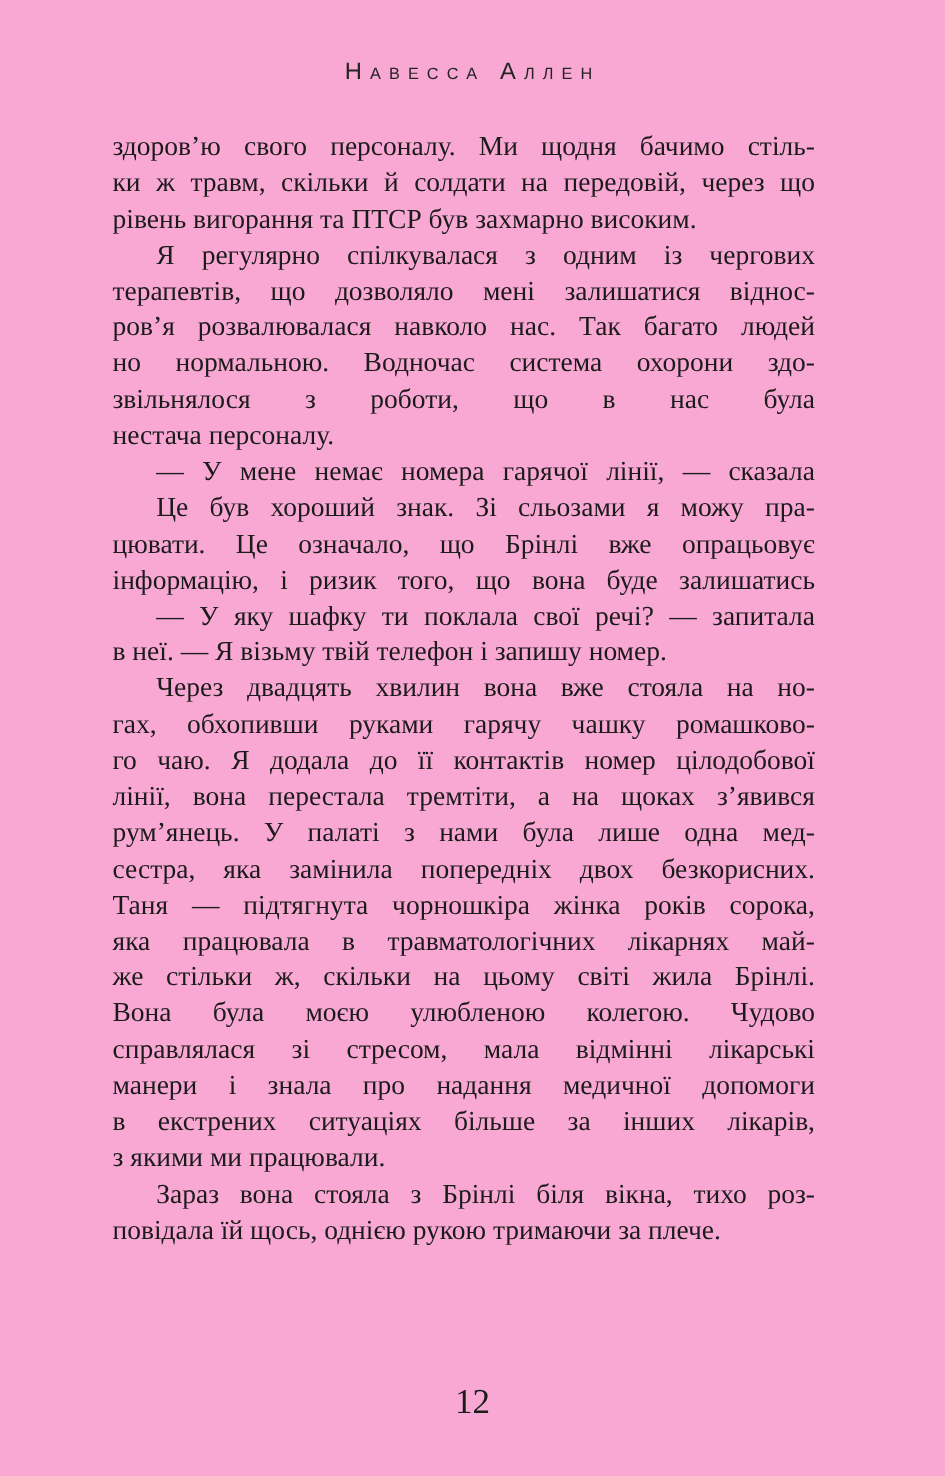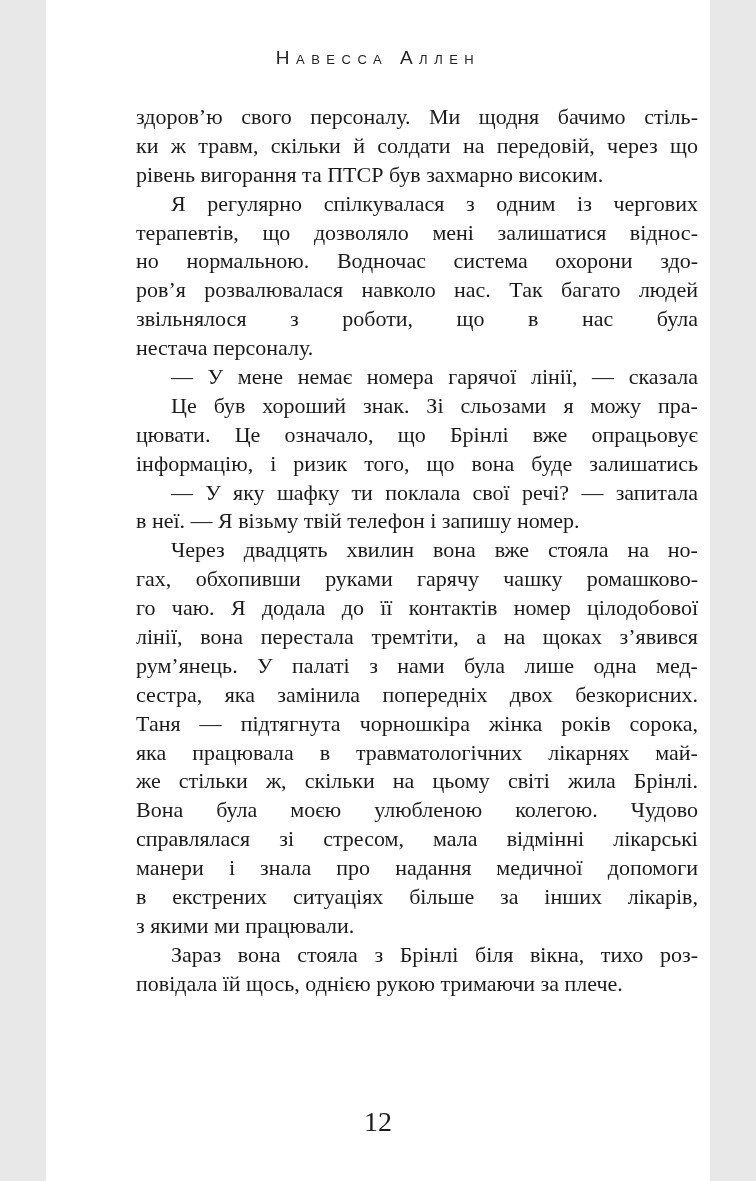--- a/index.html
+++ b/index.html
@@ -1,20 +1,20 @@
 <!DOCTYPE html>
 <html><head>
 <meta charset="utf-8">
 <style>
   html, body { margin: 0; padding: 0; background: #e8e8e8; }
   .page {
     position: relative;
-    width: 664px;
+    width: 756px;
     height: 1181px;
-    background: #ffffff;
+    background: #f9a8d4;
     overflow: hidden;
     margin: 0 auto;
   }
   .running-head {
     position: absolute;
     top: 47px;
     left: 0;
     width: 100%;
     text-align: center;
     font-family: "Liberation Sans", sans-serif;
@@ -100,35 +100,35 @@
         </div>
         <div class="line j">
           <span>терапевтів,</span>
           <span>що</span>
           <span>дозволяло</span>
           <span>мені</span>
           <span>залишатися</span>
           <span>віднос-</span>
         </div>
         <div class="line j">
-          <span>но</span>
-          <span>нормальною.</span>
-          <span>Водночас</span>
-          <span>система</span>
-          <span>охорони</span>
-          <span>здо-</span>
-        </div>
-        <div class="line j">
           <span>ров’я</span>
           <span>розвалювалася</span>
           <span>навколо</span>
           <span>нас.</span>
           <span>Так</span>
           <span>багато</span>
           <span>людей</span>
+        </div>
+        <div class="line j">
+          <span>но</span>
+          <span>нормальною.</span>
+          <span>Водночас</span>
+          <span>система</span>
+          <span>охорони</span>
+          <span>здо-</span>
         </div>
         <div class="line j">
           <span>звільнялося</span>
           <span>з</span>
           <span>роботи,</span>
           <span>що</span>
           <span>в</span>
           <span>нас</span>
           <span>була</span>
         </div>

